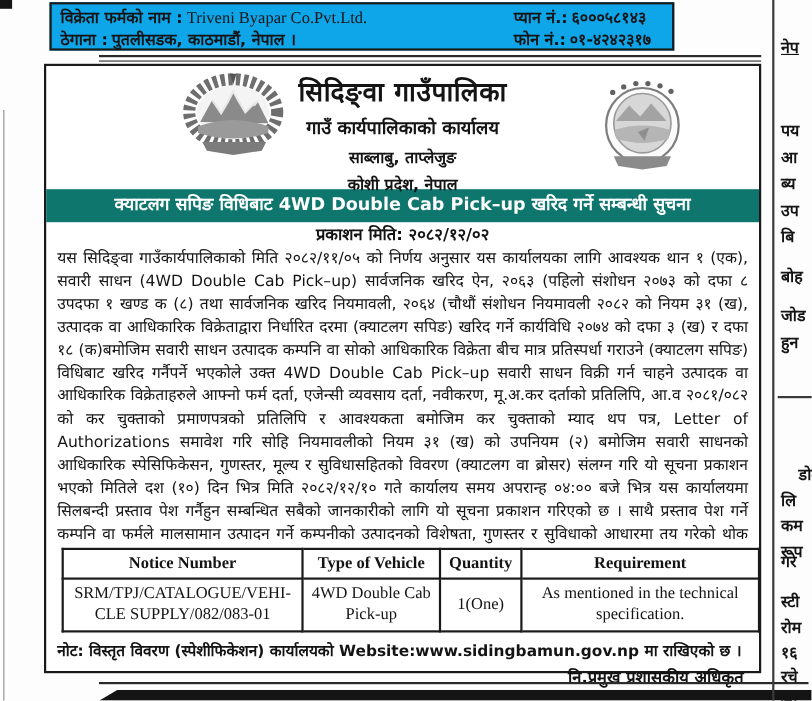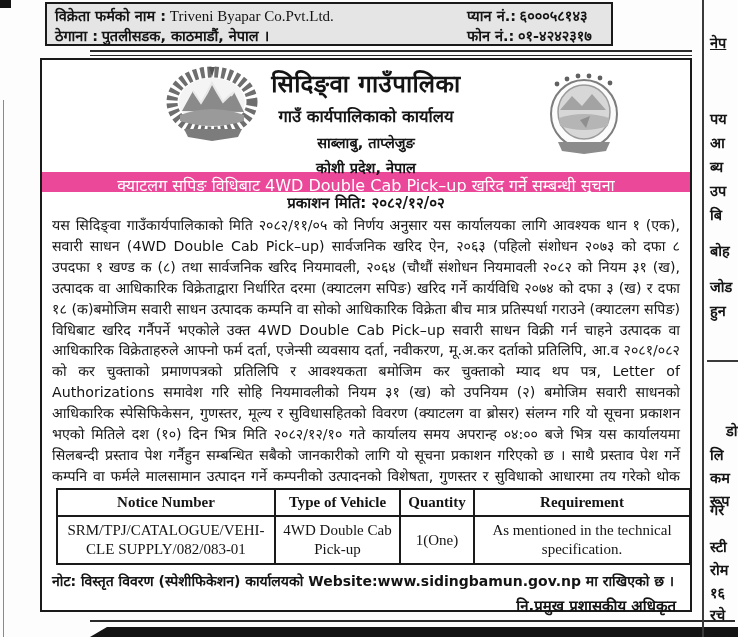--- a/index.html
+++ b/index.html
@@ -12,21 +12,21 @@
   .corner-mark { position:absolute; left:0; top:0; width:11px; height:8px; background:#141414; }
   .left-rule { position:absolute; left:3px; top:100px; width:1px; height:537px; background:#8a8a8a; }
   .right-divider { position:absolute; left:702px; top:0; width:2px; height:637px; background:#3a3a3a; }
   .rc-frag { position:absolute; left:710px; font-size:14.5px; font-weight:bold; white-space:nowrap;
              font-family:"DejaVu Sans","Liberation Sans",sans-serif; }
   .rc-head { text-decoration:underline; }
   .rc-rule { position:absolute; left:707px; top:360px; width:31px; border-top:2px solid #3a3a3a; }
 
   
   .vendor-box { position:absolute; left:45px; top:2px; width:568px; height:44px;
-    border:2px solid #1a1a1a; box-sizing:border-box; background:#e5e5e5; }
+    border:2px solid #1a1a1a; box-sizing:border-box; background:#0ea5e9; }
   .vendor-row { position:absolute; left:8px; right:8px; height:20px; font-size:14.5px; white-space:nowrap; }
   .vendor-row.r1 { top:1px; } .vendor-row.r2 { top:21px; }
   .dev-b { font-weight:bold; font-family:"DejaVu Sans","Liberation Sans",sans-serif; }
   .lat { font-family:"Liberation Serif",serif; font-size:15px; }
   .v-right { position:absolute; left:412px; top:0; }
 
   .double-rule-1 { position:absolute; left:90px; top:50px; width:602px; border-top:2.5px solid #2a2a2a; }
   .double-rule-2 { position:absolute; left:90px; top:55px; width:602px; border-top:1.5px solid #2a2a2a; }
 
   
@@ -35,22 +35,22 @@
   .nb-header { position:relative; height:112px; }
   .logo { position:absolute; }
   .logo-left { left:118px; top:5px; }
   .logo-right { left:500px; top:12px; }
   .t-muni { text-align:center; font-weight:bold; font-size:24px; padding-top:6px;
             font-family:"DejaVu Sans","Liberation Sans",sans-serif; letter-spacing:.5px; }
   .t-office { text-align:center; font-weight:bold; font-size:16.5px; margin-top:5px;
               font-family:"DejaVu Sans","Liberation Sans",sans-serif; }
   .t-place,.t-prov { text-align:center; font-weight:bold; font-size:14.5px; margin-top:5px;
               font-family:"DejaVu Sans","Liberation Sans",sans-serif; }
-  .banner { background:#ec4899; color:#fff; text-align:center; font-weight:normal;
-            font-size:16px; height:20px; line-height:27px;
+  .banner { background:#0f766e; color:#fff; text-align:center; font-weight:bold;
+            font-size:16px; height:30px; line-height:27px;
             font-family:"DejaVu Sans","Liberation Sans",sans-serif; }
   .pubdate { text-align:center; font-weight:bold; font-size:15px; height:22px; line-height:22px;
              font-family:"DejaVu Sans","Liberation Sans",sans-serif; }
   .body-text { padding:1px 10px 0 10px; box-sizing:border-box; height:273px; overflow:hidden;
     font-size:14.2px; line-height:20.9px; text-align:justify;
     font-family:"DejaVu Sans","Liberation Sans",sans-serif; }
   .notice-table { border-collapse:collapse; table-layout:fixed; width:633px; margin:1px 0 0 14px; }
   .notice-table th, .notice-table td { border:2.5px solid #1a1a1a; text-align:center; padding:1px 4px;
     font-family:"Liberation Serif",serif; overflow:hidden; }
   .notice-table th { font-size:15px; height:23px; font-weight:bold; }

